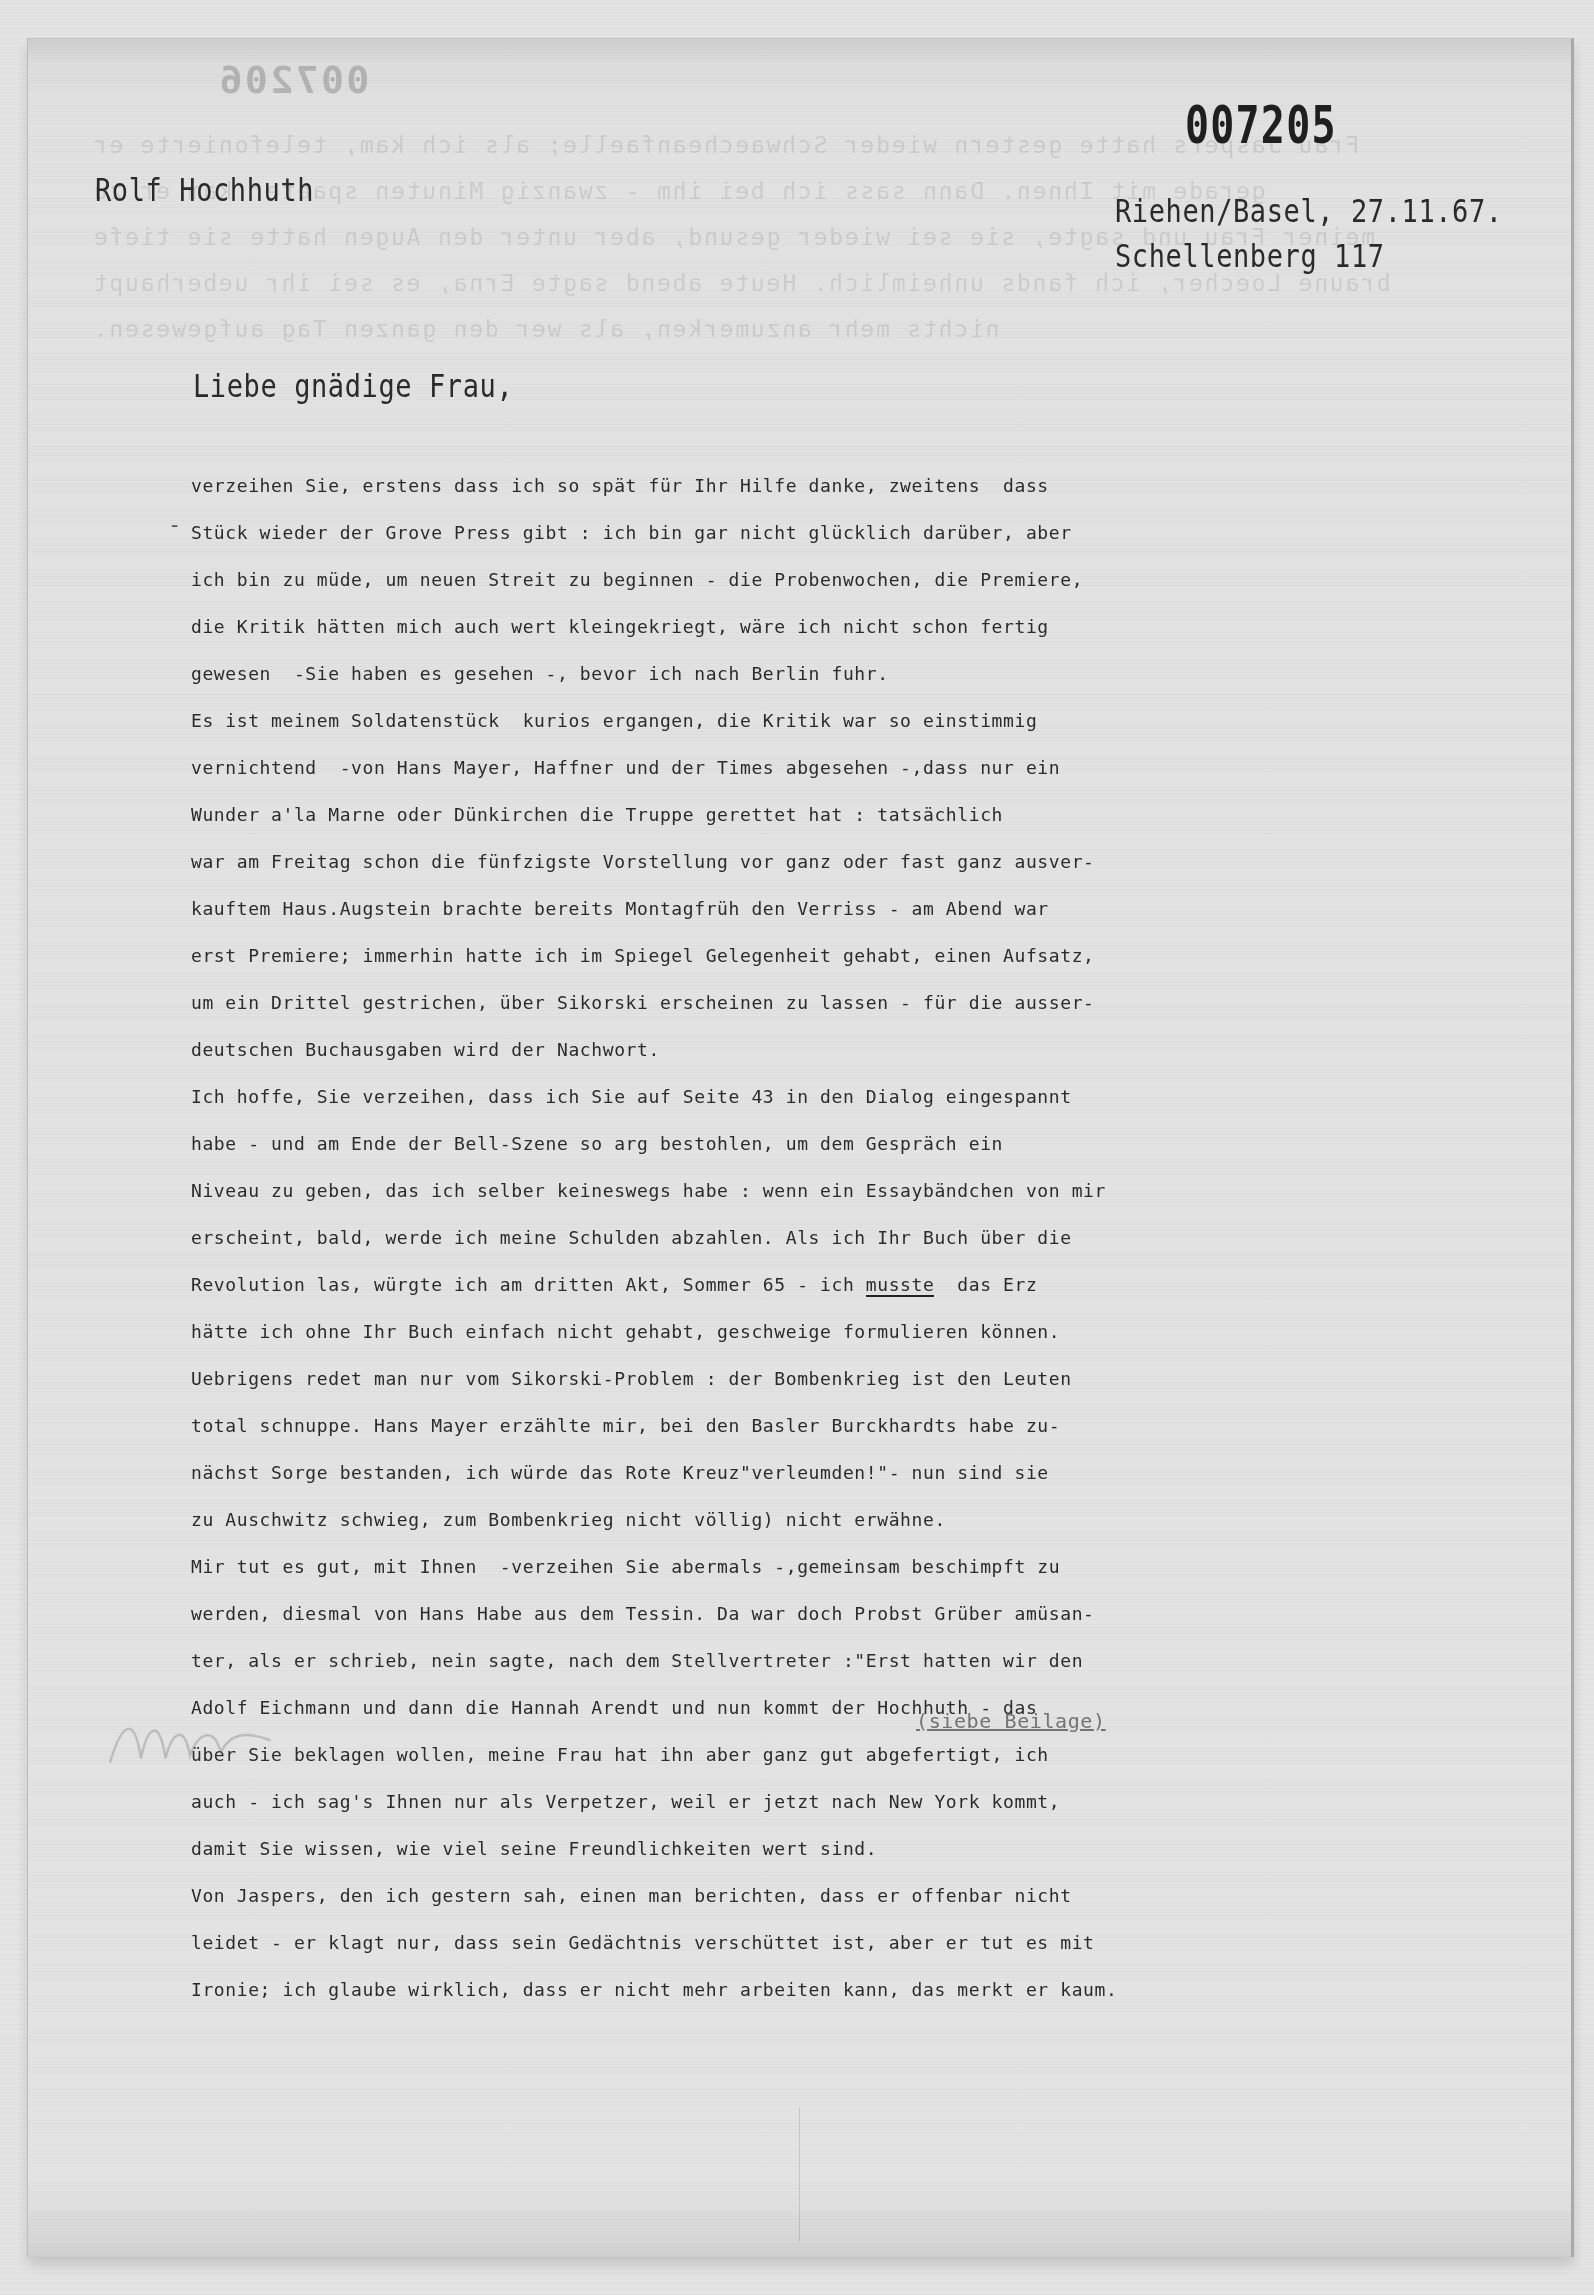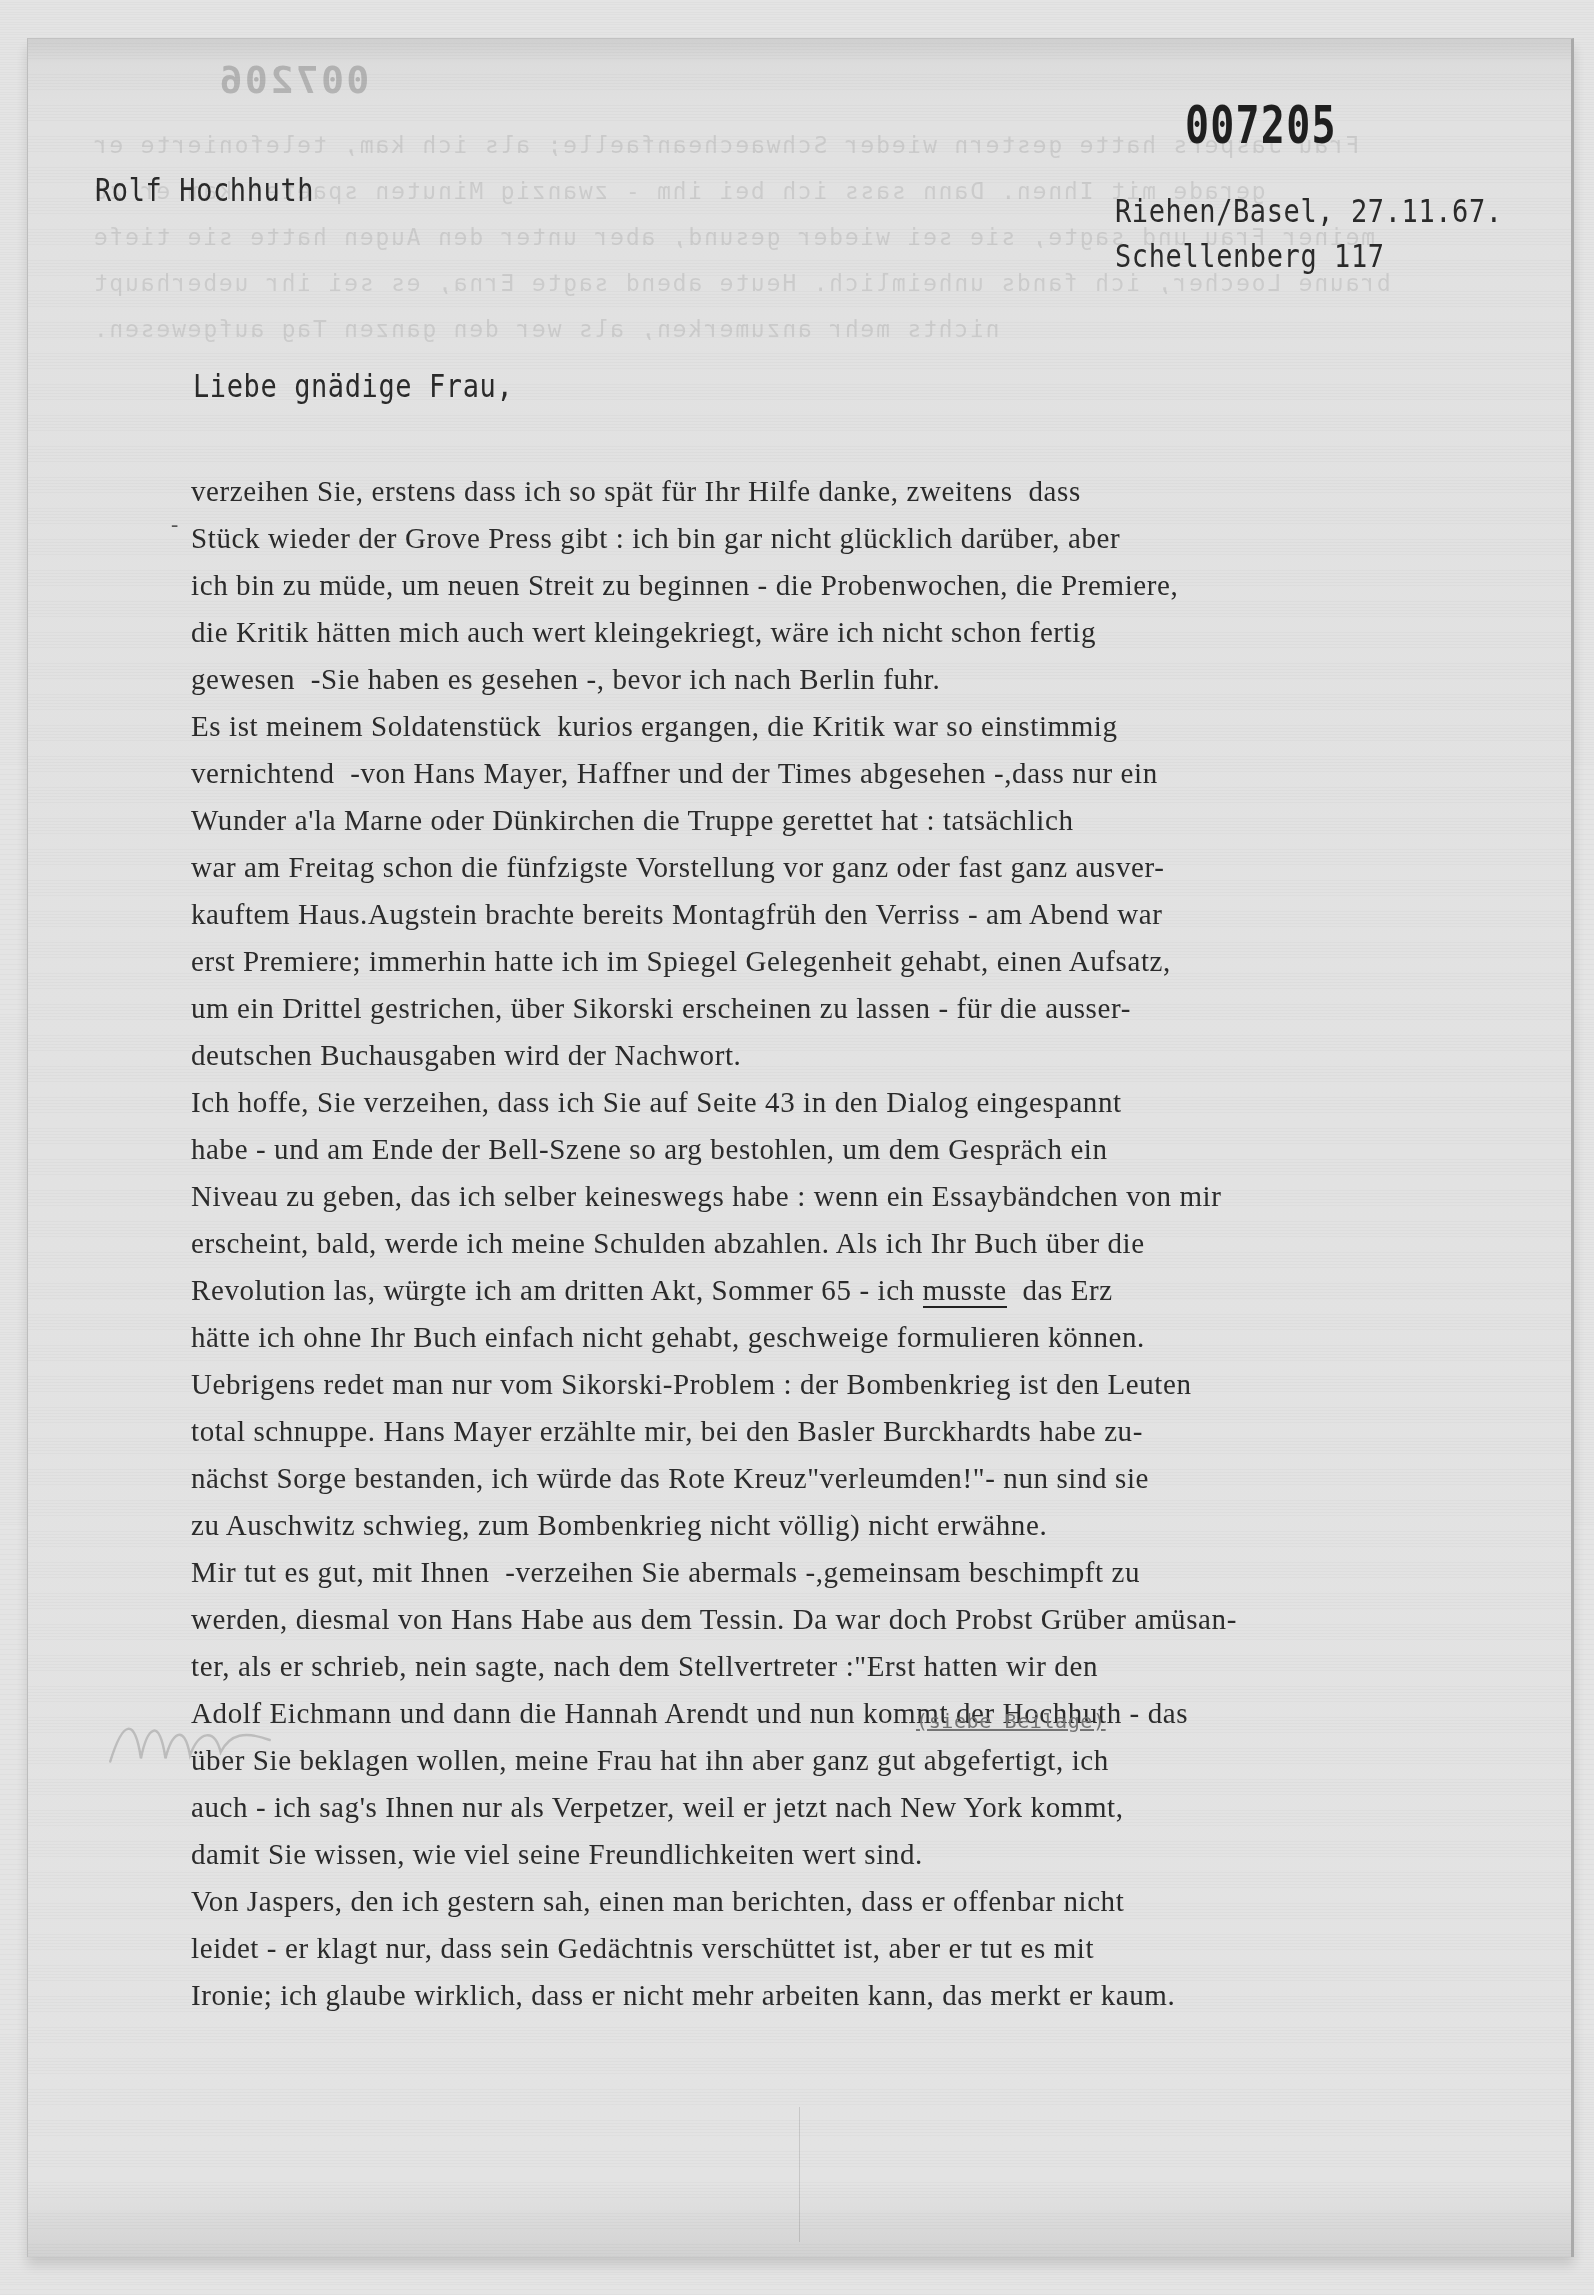--- a/index.html
+++ b/index.html
@@ -82,25 +82,24 @@
   .body-text {
     position: absolute;
     left: 191px;
     top: 475px;
     width: 1372px;
   }
   .line {
     display: block;
     height: 47px;
     color: #2b2b2b;
-    font-size: 29px;
+    font-size: 18px;
     letter-spacing: 0.6px;
     white-space: pre;
     transform-origin: left top;
-    font-family: Liberation Serif, serif;
   }
   .u { border-bottom: 2.5px solid #222; }
   .interlinear {
     position: absolute;
     left: 916px;
     top: 1709px;
     color: #737373;
     font-size: 20px;
     letter-spacing: 0.6px;
     white-space: pre;

